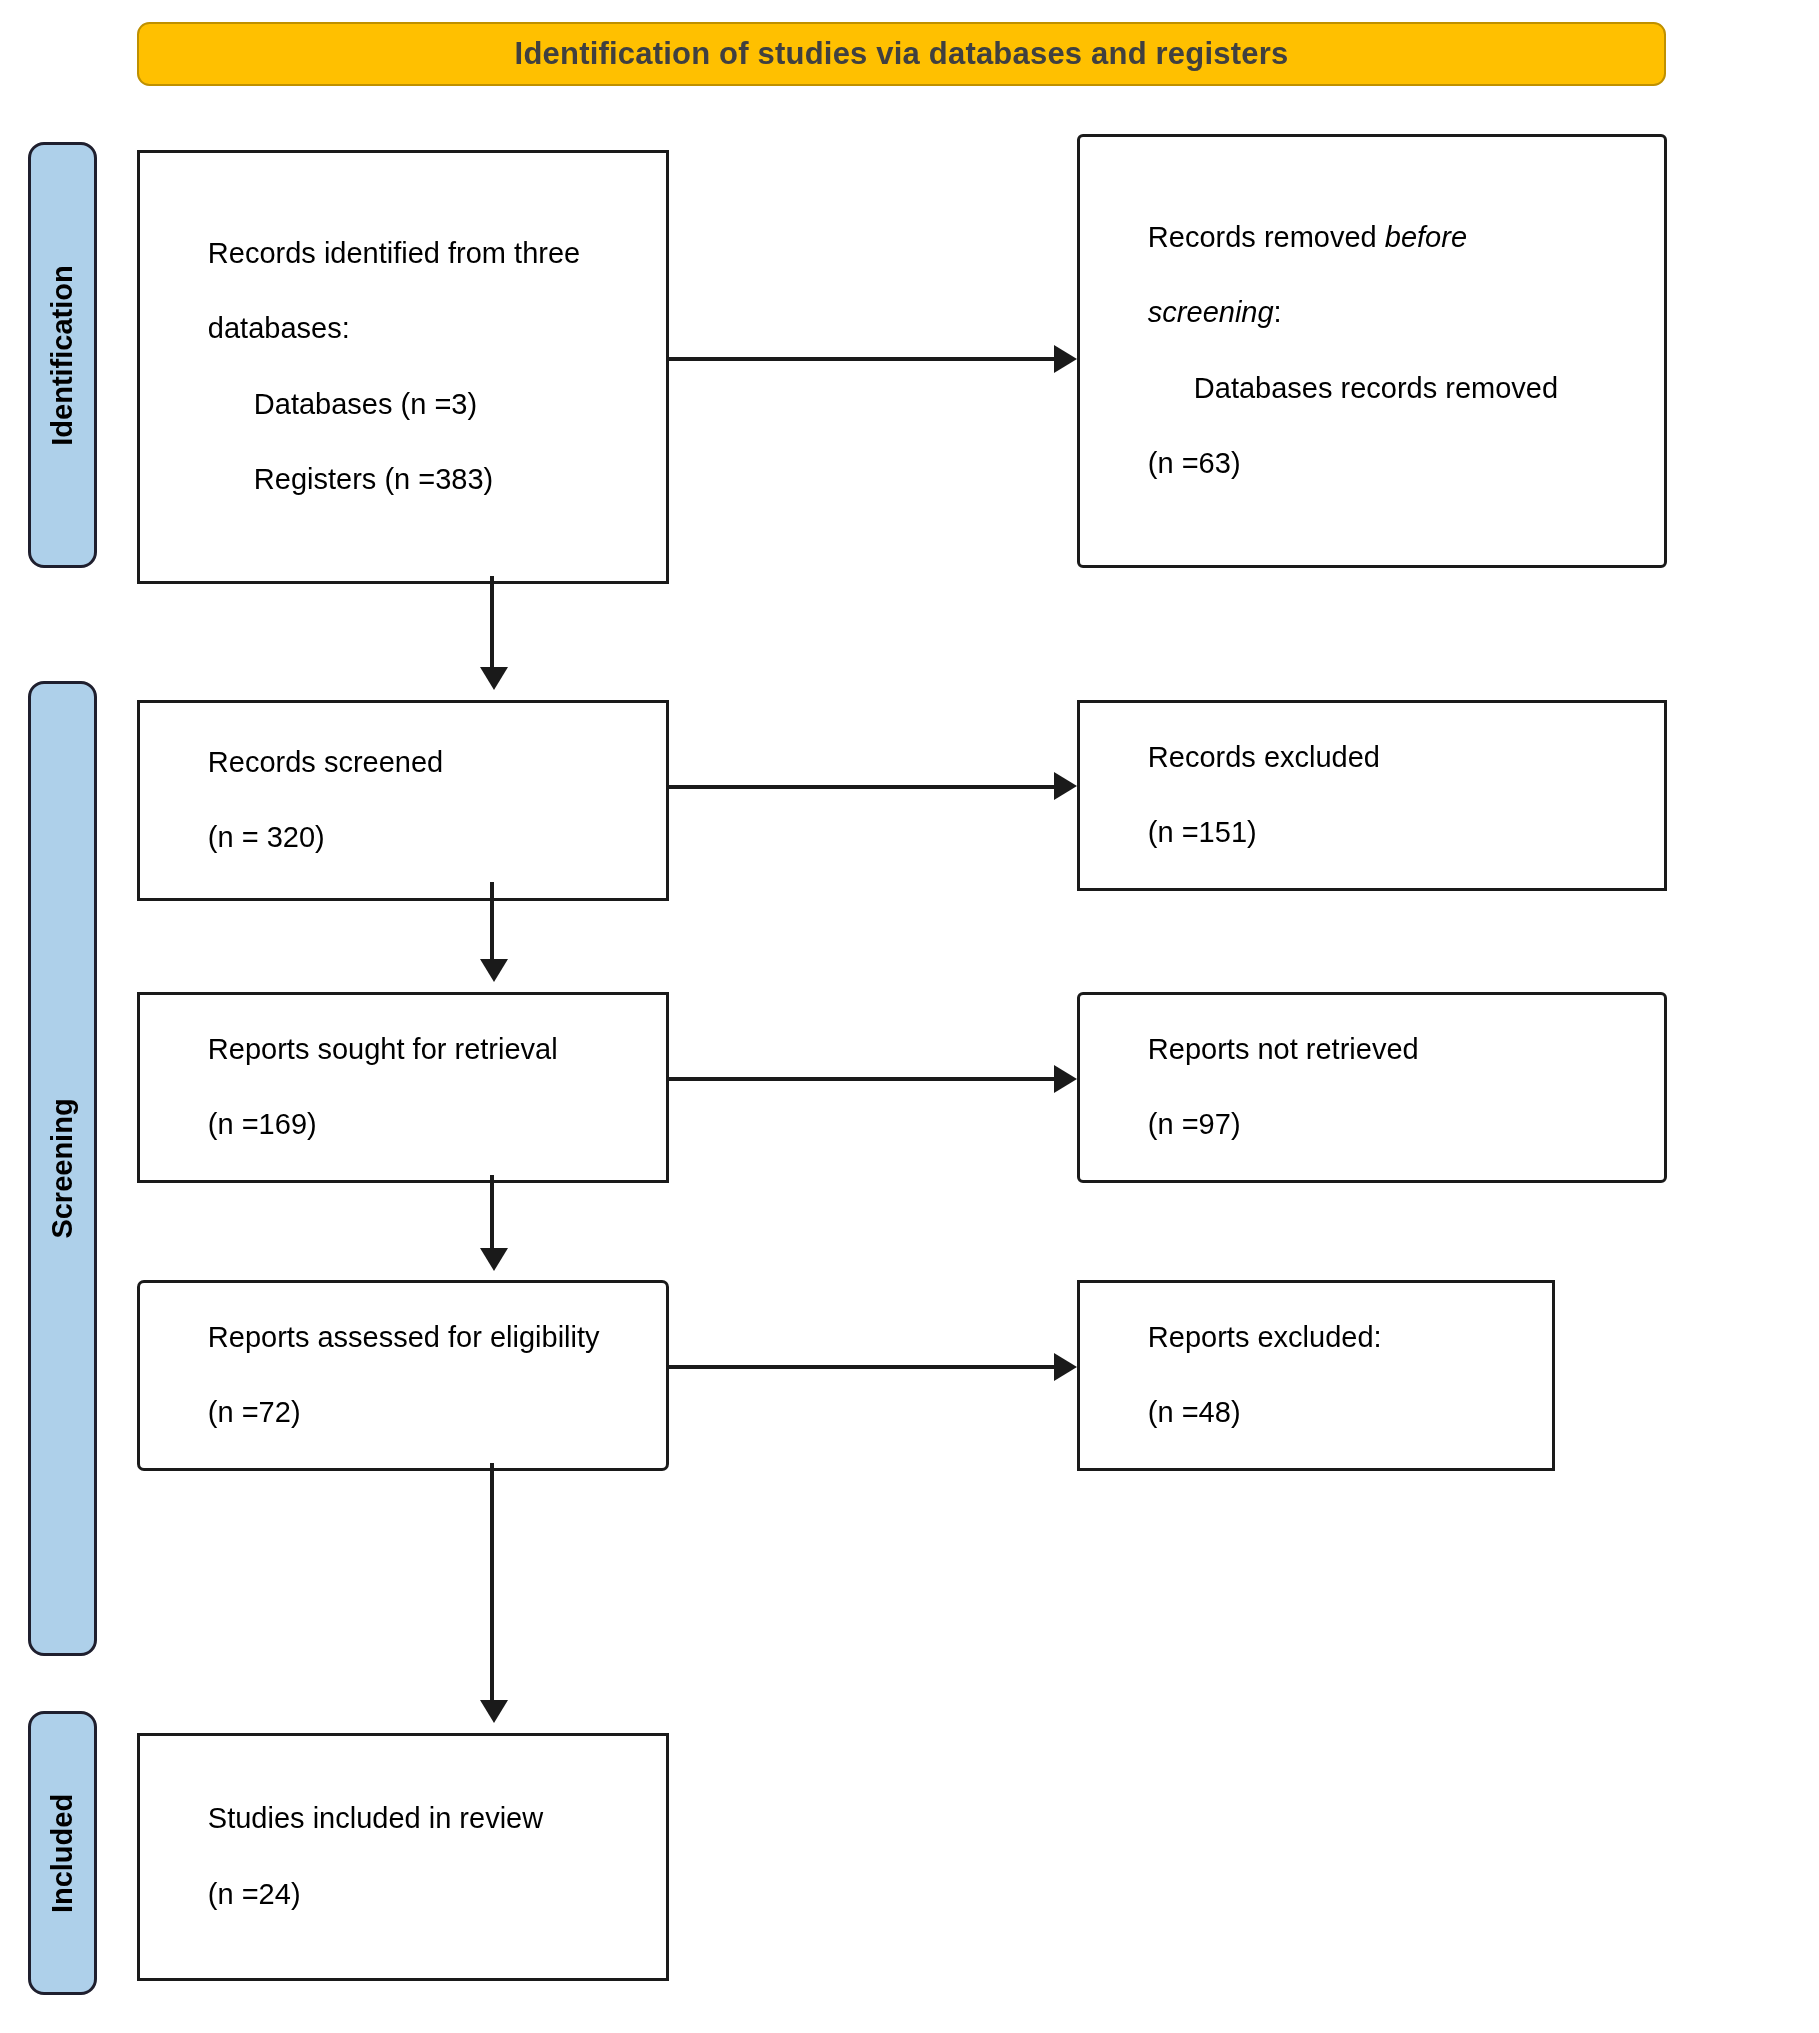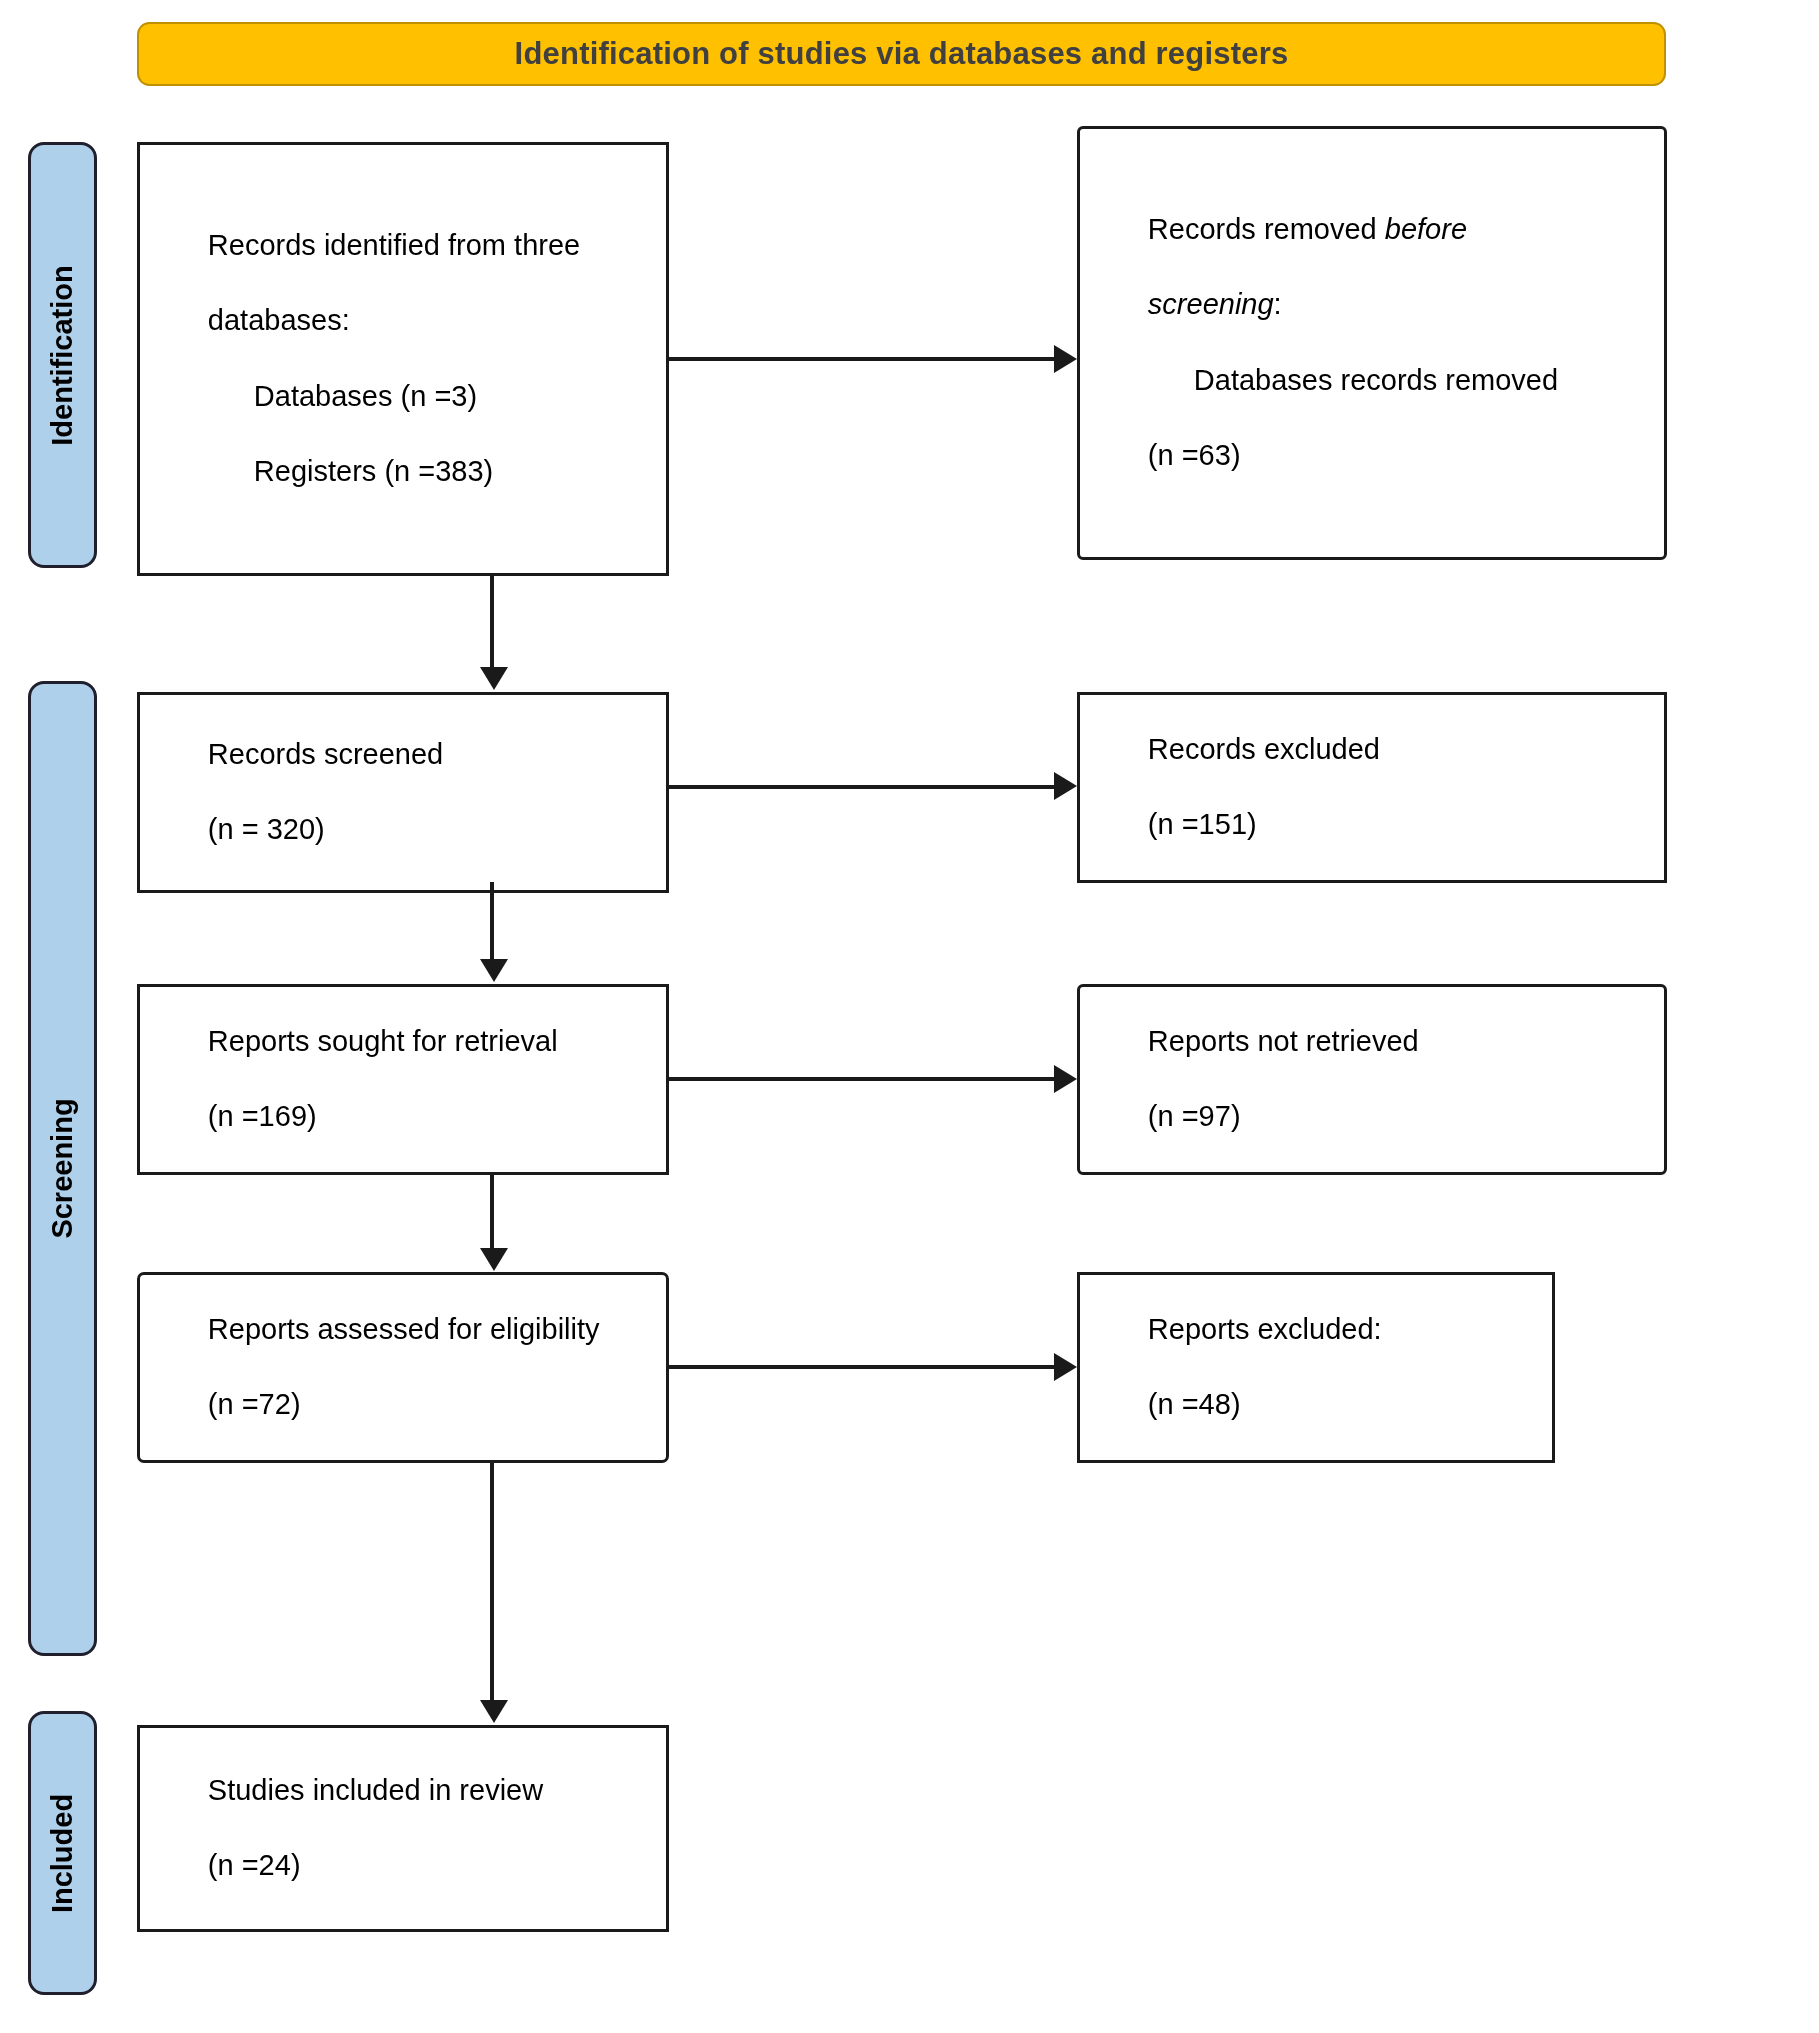--- a/index.html
+++ b/index.html
@@ -68,36 +68,37 @@
   
   .box {
     position: absolute;
     background: #ffffff;
     border: 3.5px solid #1A1A1A;
     box-sizing: border-box;
     padding: 0 19.5px;
     display: flex;
     flex-direction: column;
     justify-content: center;
+    margin-top: 8px;
   }
   .box-text {
     font-size: 29px;
     line-height: 1.30;
     color: #000000;
     white-space: pre-wrap;
   }
   .box-text .ital { font-style: italic; }
   .box-text .indent { display: inline-block; width: 46px; }
 
   
   #box-identified { left: 137px; top: 142px;  width: 532px; height: 434px; }
   #box-screened   { left: 137px; top: 692px;  width: 532px; height: 201px; }
   #box-sought     { left: 137px; top: 984px; width: 532px; height: 191px; }
   #box-assessed   { left: 137px; top: 1272px; width: 532px; height: 191px; border-radius: 7px; }
-  #box-included   { left: 137px; top: 1725px; width: 532px; height: 207px; }
+  #box-included   { left: 137px; top: 1725px; width: 532px; height: 248px; }
 
   
   #box-removed     { left: 1077px; top: 126px;  width: 590px; height: 434px; border-radius: 6px; }
   #box-excluded    { left: 1077px; top: 692px;  width: 590px; height: 191px; }
   #box-notretrieved{ left: 1077px; top: 984px; width: 590px; height: 191px; border-radius: 6px; }
   #box-repexcluded { left: 1077px; top: 1272px; width: 478px; height: 191px; }
   .h-line {
     position: absolute;
     height: 3.5px;
     background: #1A1A1A;

